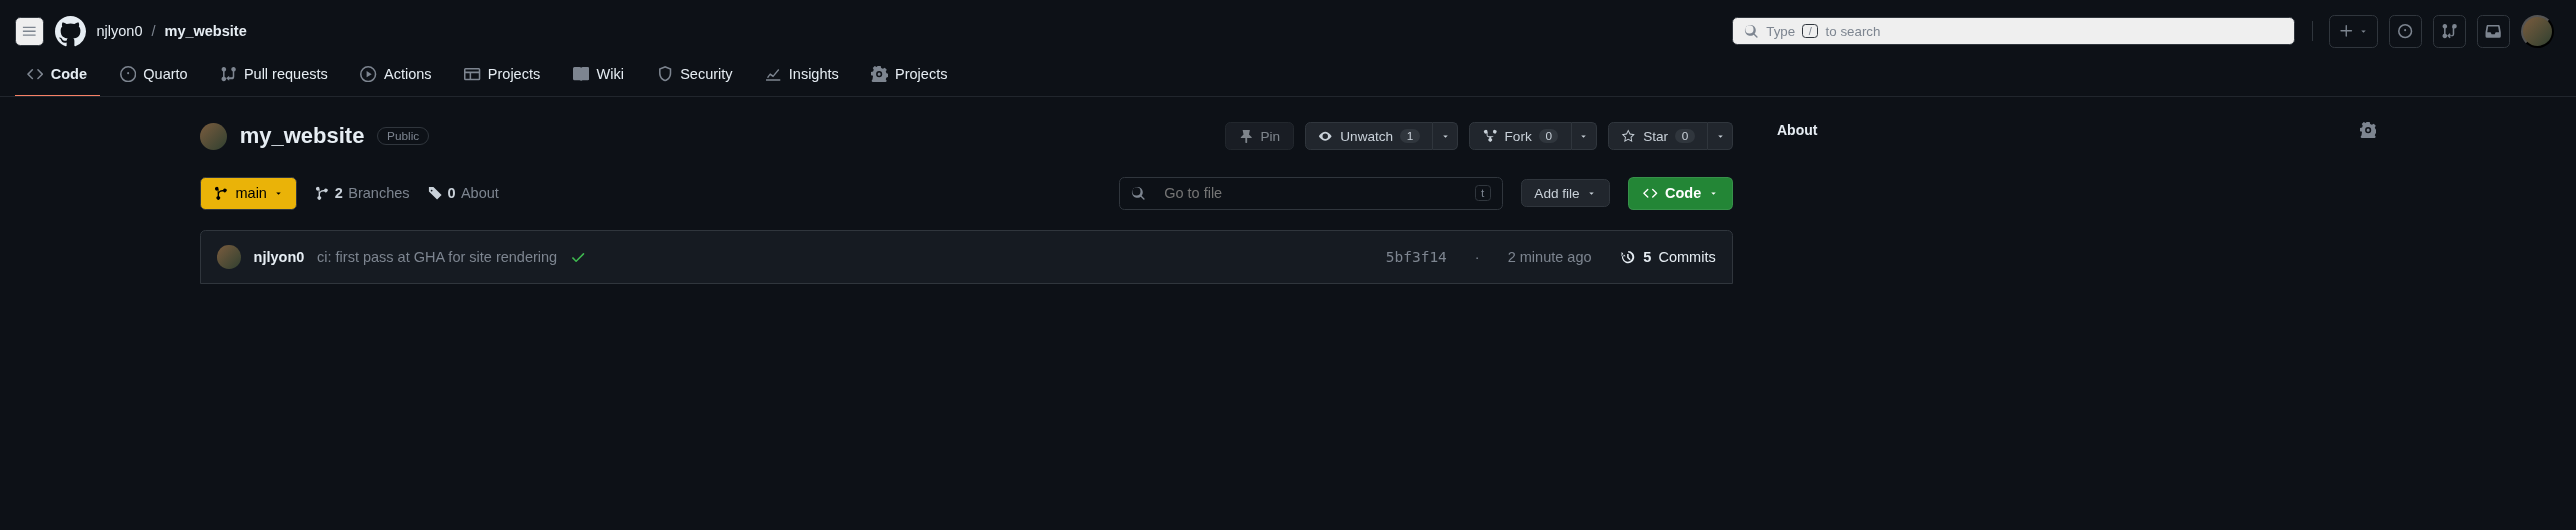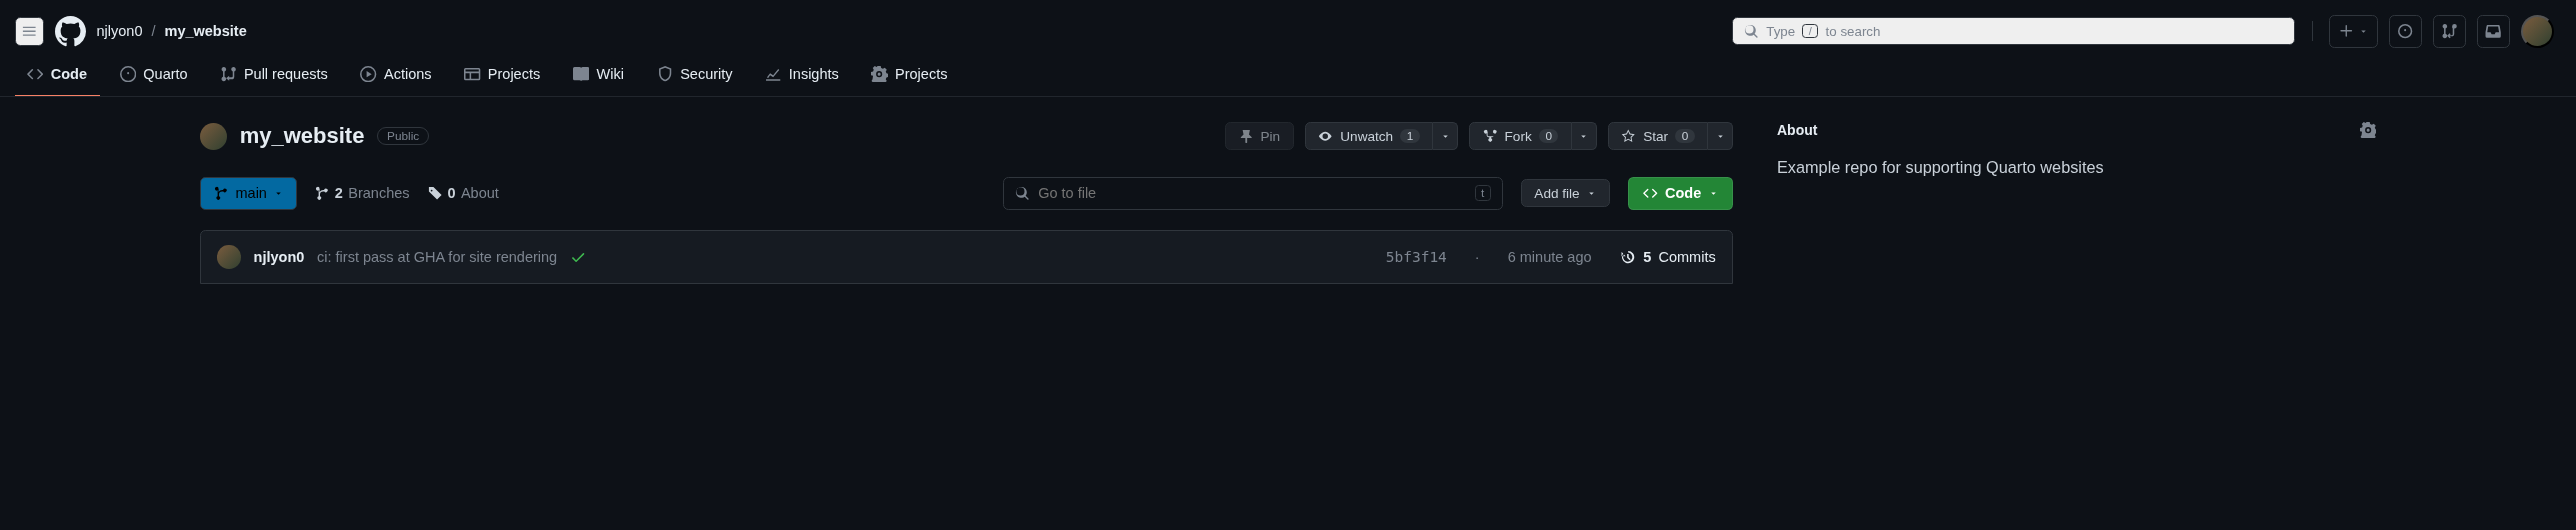--- a/index.html
+++ b/index.html
@@ -110,30 +110,30 @@
   .btn .count {
     background:#30363d; border-radius:907px; padding:0 6.4px; font-size:11.8px; color:#c9d1d9;
   }
   .btn.split-right { border-left:none; border-top-left-radius:0; border-bottom-left-radius:0; padding:5.4px 7.3px; }
   .btn.split-left { border-top-right-radius:0; border-bottom-right-radius:0; }
   .btn.disabled { opacity:0.6;text-align:center; }
   .btn-group { display:flex; }
 
   
   .toolbar-row { display:flex; align-items:center; gap:18px; margin-bottom:20px; }
-  .branch-btn { background:#0369a1; border:0.9px solid #30363d; border-radius:5.4px; padding:7.3px 12.7px; display:flex; align-items:center; gap:7.3px; font-size:14.5px;}
+  .branch-btn { background:#eab308; border:0.9px solid #30363d; border-radius:5.4px; padding:7.3px 12.7px; display:flex; align-items:center; gap:7.3px; font-size:14.5px;}
   .meta-link { display:flex; align-items:center; gap:5.4px; color:#c9d1d9; font-size:14.5px;}
   .meta-link .num { font-weight:600; }
   .meta-link .dim { color:#7d8590; }
   .file-search {
     margin-left:auto;
     display:flex; align-items:center;
     border:0.9px solid #30363d; border-radius:5.4px;
-    background:#0d1117; padding:7.3px 11px; width:500px;
-    color:#7d8590; gap:9px;
+    background:#0d1117; padding:7.3px 11px; width:384px;
+    color:#7d8590; gap:19px;
   }
   .file-search input { background:transparent; border:none; outline:none; color:#e6edf3; flex:1; font-size:14.5px; }
   .tkey { border:0.9px solid #30363d; border-radius:3.6px; padding:0 5.4px; font-size:11.8px; color:#7d8590;}
   .code-btn { background:#238636; border:0.9px solid rgba(240,246,252,.1); color:#fff; border-radius:5.4px; padding:7.3px 14.5px; display:flex; align-items:center; gap:7.3px; font-size:14.5px; font-weight:600;}
 
   
   .commit-bar {
     display:flex; align-items:center; gap:12.7px;
     background:#161b22; border:0.9px solid #30363d;
     border-radius:5.4px 5.4px 0 0; padding:14.5px 16.3px;
@@ -396,37 +396,36 @@
       <a class="author">njlyon0</a>
       <a class="msg">ci: first pass at GHA for site rendering</a>
       <span class="check">
         <svg width="16.3" height="16.3" viewBox="0 0 16 16">
             <path fill="currentColor" d="M13.78 4.22a.75.75 0 0 1 0 1.06l-7.25 7.25a.75.75 0 0 1-1.06 0L2.22 9.28a.75.75 0 0 1 1.06-1.06l2.72 2.72 6.72-6.72a.75.75 0 0 1 1.06 0Z"></path>
           </svg>
       </span>
       <div class="right">
         <a class="sha">5bf3f14</a>
         <span>·</span>
-        <a>6 minute ago</a>
+        <a>2 minute ago</a>
         <a class="commits">
           <svg width="16.3" height="16.3" viewBox="0 0 16 16">
               <path class="oct" d="M8 2a6 6 0 1 1-4.9 2.5L1.5 3v4h4L3.9 5.4A4.5 4.5 0 1 0 8 3.5V2Zm.5 3v3l2 2-1 1L7 8.5V5h1.5Z"></path>
             </svg>
           <span class="num">5</span>
           <span>Commits</span>
         </a>
       </div>
     </div>
   </div>
 
   <div class="right-col">
     <div class="about-head">
       <h2>About</h2>
       <button class="icon-btn" style="border:none;width:auto;height:auto">
         <svg width="16.3" height="16.3" viewBox="0 0 16 16">
             <path class="oct" d="M8 5a3 3 0 1 0 0 6 3 3 0 0 0 0-6Zm0 1.5a1.5 1.5 0 1 1 0 3 1.5 1.5 0 0 1 0-3ZM6.5 0h3l.5 2 1.7.7 1.8-1 2 2-1 1.8.7 1.7 2 .5v3l-2 .5-.7 1.7 1 1.8-2 2-1.8-1-1.7.7-.5 2h-3l-.5-2-1.7-.7-1.8 1-2-2 1-1.8L2 9.5 0 9V6l2-.5.7-1.7-1-1.8 2-2 1.8 1L6 .5 6.5 0Z"></path>
           </svg>
       </button>
     </div>
-    <div class="about-desc">Example repo for supporting Quarto websites</div>
   </div>
 </div>
 
 
 </body></html>

